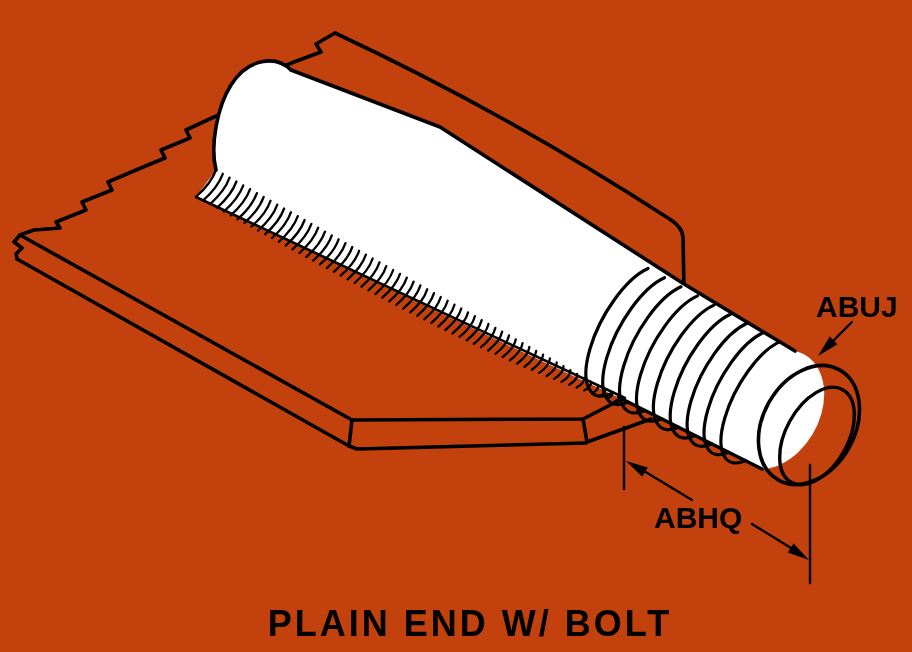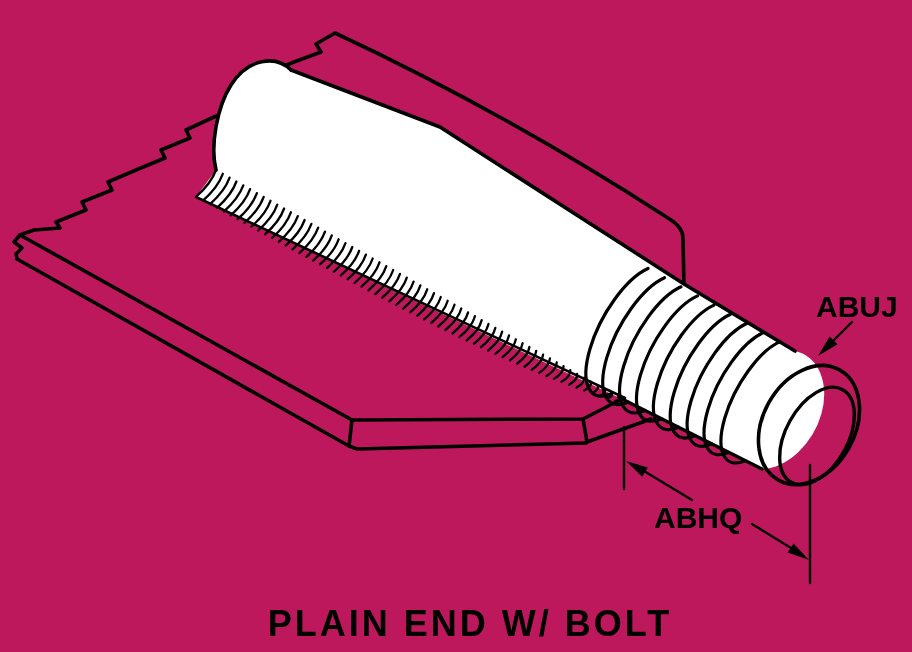--- a/index.html
+++ b/index.html
@@ -1,16 +1,16 @@
 <!DOCTYPE html>
 <html><head>
 <meta charset="utf-8">
 <style>
   html,body{margin:0;padding:0;background:#ffffff;}
-  .stage{position:relative;width:912px;height:652px;background:#be185d;overflow:hidden;}
+  .stage{position:relative;width:912px;height:652px;background:#c2410c;overflow:hidden;}
   svg{display:block;}
   .lbl{font-family:"Liberation Sans", sans-serif;font-weight:700;fill:#000;}
   .callout{font-size:30px;}
   .title-text{font-size:36px;letter-spacing:3px;}
 </style>
 </head>
 <body>
 
 <div class="stage">
   <svg width="912" height="652" viewBox="0 0 912 652" fill="none" stroke="#000" stroke-linecap="round" stroke-linejoin="round">

